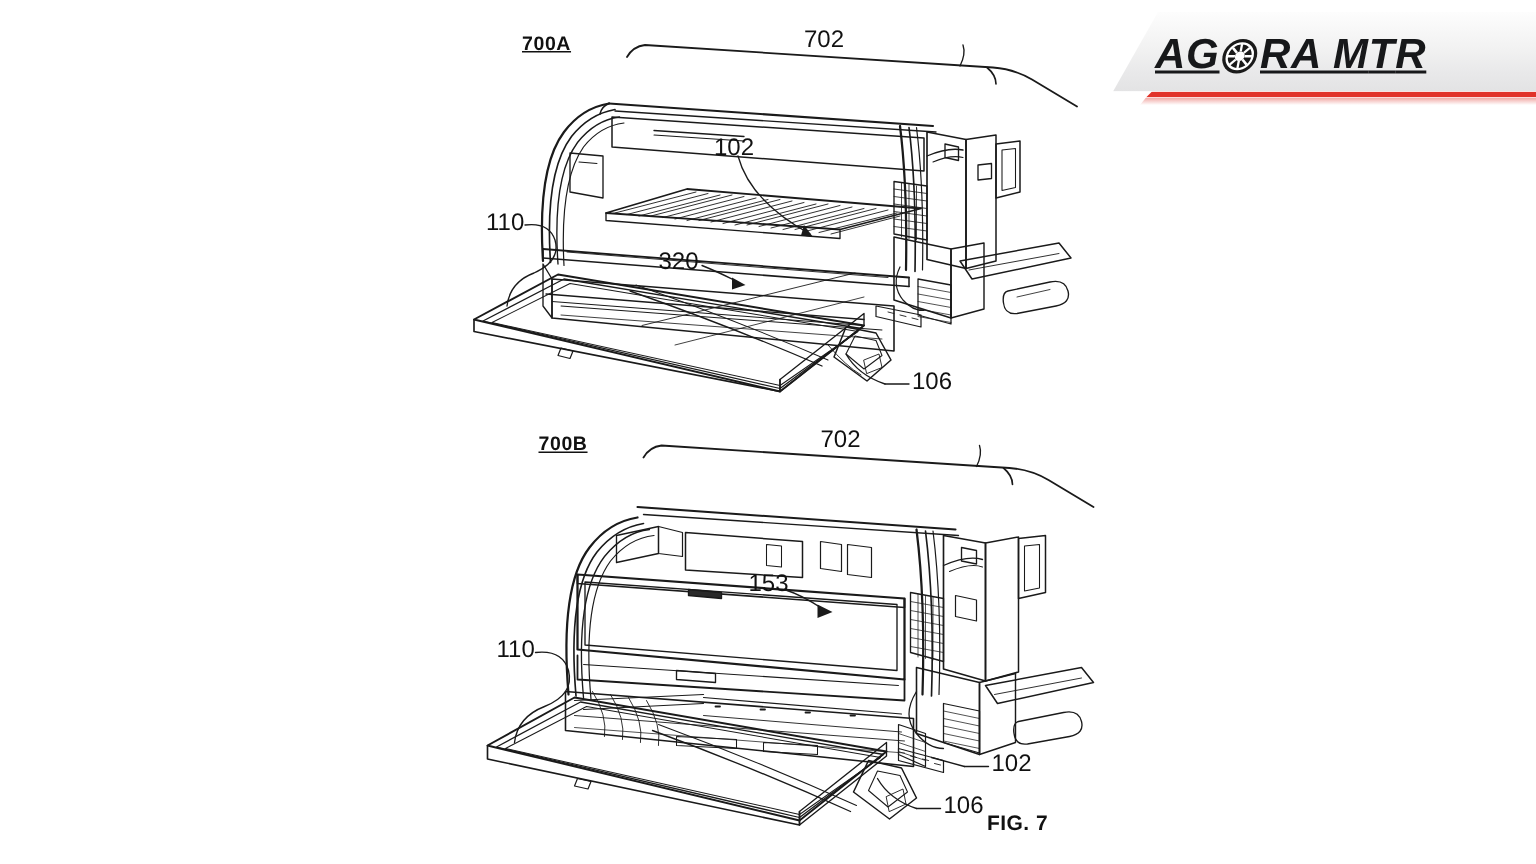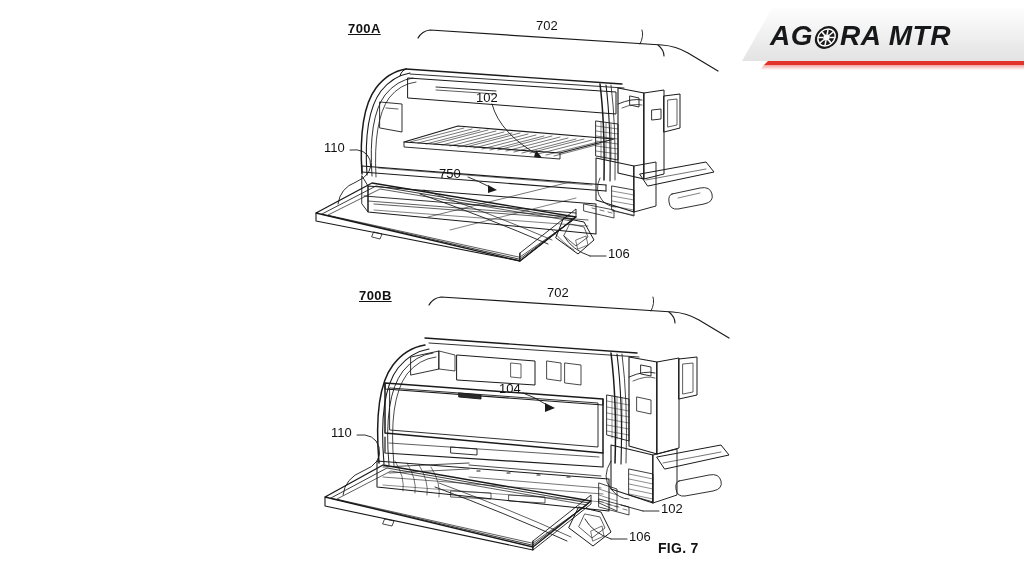--- a/index.html
+++ b/index.html
@@ -11,35 +11,35 @@
   
   .brand-banner{position:absolute;left:742px;top:8px;width:282px;height:62px;
       overflow:hidden;}
   .brand-plate{position:absolute;left:0;top:0;width:282px;height:53px;
       background:linear-gradient(180deg,#fdfdfd 0%,#f2f2f2 45%,#e9e9ea 75%,#e3e3e4 100%);
       clip-path:polygon(30px 0, 282px 0, 282px 53px, 0 53px);}
   .brand-text{position:absolute;left:28px;top:9px;width:254px;height:38px;
       display:flex;align-items:center;justify-content:flex-start;
       font-style:italic;font-weight:bold;font-size:28px;letter-spacing:0.5px;
       color:#17181a;white-space:nowrap;}
-  .brand-text .seg{display:inline-block;}
+  .brand-text .seg{display:inline-block;text-decoration:underline;}
   .wheel-icon{display:inline-block;width:25px;height:25px;position:relative;
       vertical-align:middle;margin:0 1px;transform:translateY(1px) skewX(-11deg);}
   .wheel-icon svg{display:block;}
   .brand-rule{position:absolute;left:0;top:53px;width:282px;height:4px;
       background:#e1332a;clip-path:polygon(26px 0, 282px 0, 282px 4px, 22px 4px);}
   .brand-rule-soft{position:absolute;left:0;top:57px;width:282px;height:5px;
       background:linear-gradient(180deg,rgba(228,90,82,.55),rgba(228,120,112,0));
       clip-path:polygon(22px 0, 282px 0, 282px 5px, 18px 5px);}
 
   
   .fig{position:absolute;}
   .fig svg{display:block;overflow:visible;}
 
-  .ref{position:absolute;font-size:13px;color:#111;white-space:nowrap;
+  .ref{position:absolute;font-size:16px;color:#111;white-space:nowrap;
        font-family:"Liberation Sans","DejaVu Sans",sans-serif;}
   .ref.bold-ul{font-weight:bold;text-decoration:underline;font-size:13px;letter-spacing:.4px;}
   .figcap{position:absolute;font-weight:bold;font-size:14px;color:#111;letter-spacing:.3px;}
 </style>
 </head>
 <body>
 
 <div id="stage">
 
   <div class="fig" id="fig-a" style="left:300px;top:18px;width:420px;height:260px;">
@@ -155,21 +155,21 @@
         <path d="M290 238 q-18 -6 -26 -20" stroke-width="0.9"></path>
         <path d="M290 238 l16 0" stroke-width="0.9"></path>
 
         <path d="M340 26 q4 -8 2 -14" stroke-width="0.9"></path>
       </g>
     </svg>
 
     <div class="ref bold-ul" style="left:48px;top:3px;">700A</div>
     <div class="ref" style="left:236px;top:0px;">702</div>
     <div class="ref" style="left:176px;top:72px;">102</div>
-    <div class="ref" style="left:139px;top:148px;">750</div>
+    <div class="ref" style="left:139px;top:148px;">320</div>
     <div class="ref" style="left:24px;top:122px;">110</div>
     <div class="ref" style="left:308px;top:228px;">106</div>
   </div>
 
   <div class="fig" id="fig-b" style="left:311px;top:285px;width:420px;height:270px;">
     <svg width="420" height="270" viewBox="0 0 420 270">
       <g fill="none" stroke="#1a1a1a" stroke-width="1" stroke-linecap="round" stroke-linejoin="round">
 
         <path d="M118 20 q4 -7 12 -8 l232 15 q14 1 26 8 l30 18" stroke-width="1.2"></path>
         <path d="M358 27 q6 5 6 11" stroke-width="1.1"></path>
@@ -275,21 +275,21 @@
         <path d="M332 226 l-22 -6" stroke-width="0.9"></path>
         <path d="M332 226 l16 0" stroke-width="0.9"></path>
 
         <path d="M300 254 q-18 -6 -26 -20" stroke-width="0.9"></path>
         <path d="M300 254 l16 0" stroke-width="0.9"></path>
       </g>
     </svg>
 
     <div class="ref bold-ul" style="left:48px;top:3px;">700B</div>
     <div class="ref" style="left:236px;top:0px;">702</div>
-    <div class="ref" style="left:188px;top:96px;">104</div>
+    <div class="ref" style="left:188px;top:96px;">153</div>
     <div class="ref" style="left:20px;top:140px;">110</div>
     <div class="ref" style="left:350px;top:216px;">102</div>
     <div class="ref" style="left:318px;top:244px;">106</div>
   </div>
 
   <div class="figcap" style="left:658px;top:540px;text-align:center;">FIG. 7</div>
 
   <div class="brand-banner">
     <div class="brand-plate"></div>
     <div class="brand-text">

